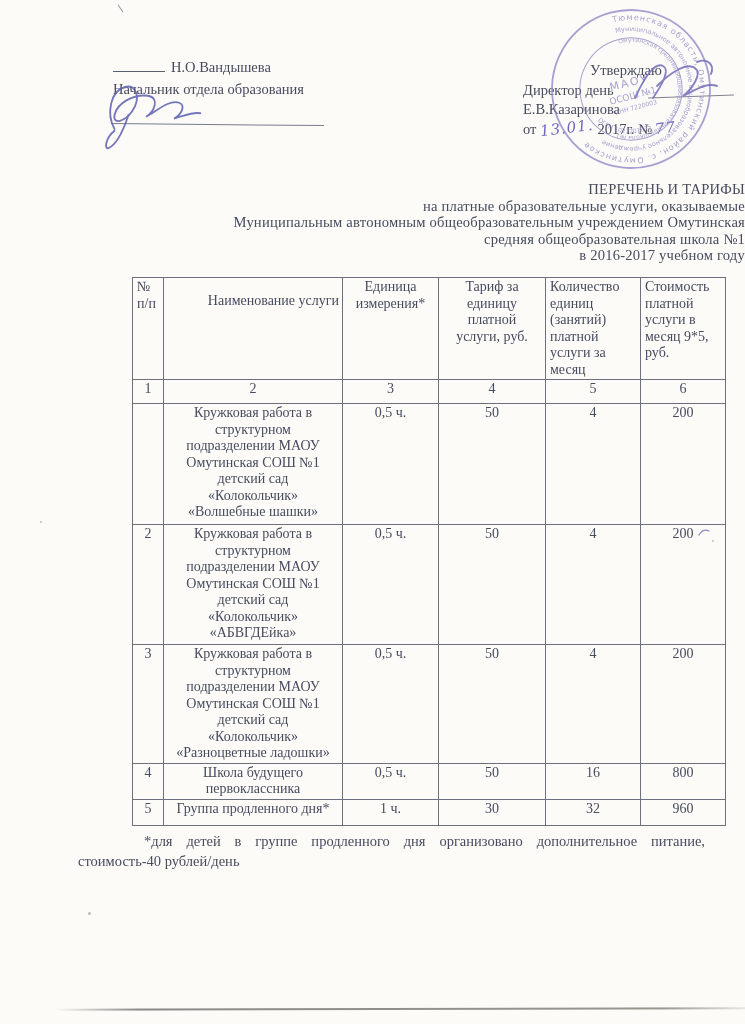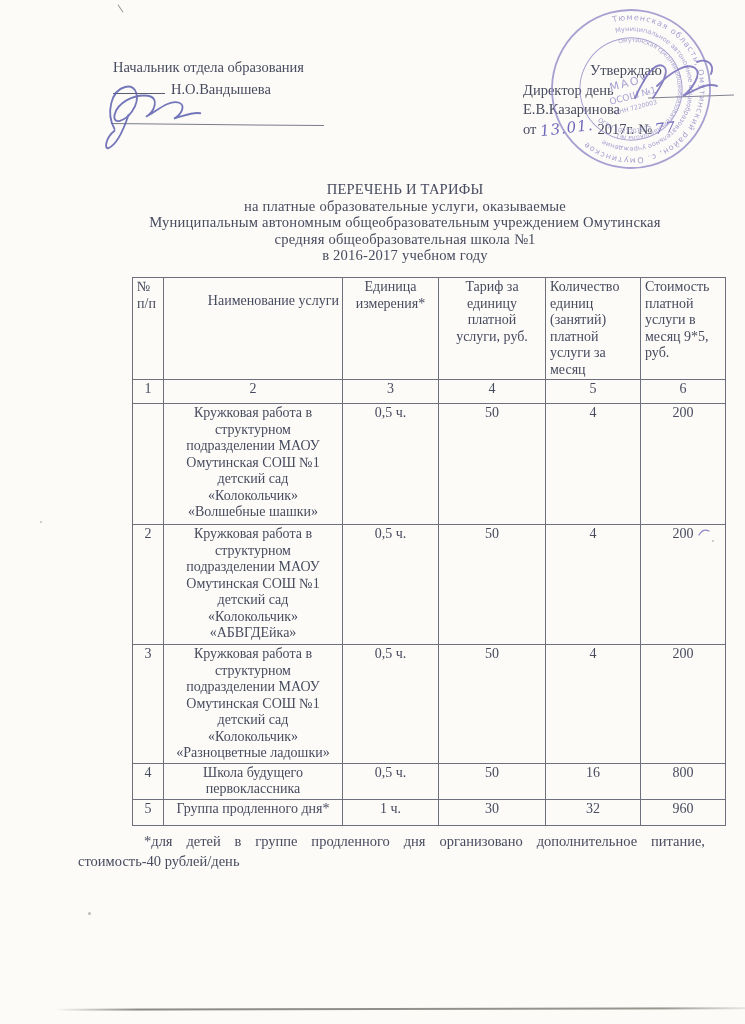--- a/index.html
+++ b/index.html
@@ -29,21 +29,21 @@
     display:inline-block;font-family:"DejaVu Serif",serif;font-style:italic;
     color:#6f68bb;transform:rotate(-7deg) translateY(-1px);font-size:15px;letter-spacing:1px;
   }
   .dir-underline{position:absolute;left:648px;top:96px;width:86px;height:1px;background:#80828f;transform:rotate(-2deg);z-index:2;}
   
   .stamp{position:absolute;left:546px;top:4px;width:170px;height:170px;opacity:.78;z-index:5;pointer-events:none;}
   .dir-sig{position:absolute;left:627px;top:56px;width:100px;height:58px;z-index:6;}
   .left-sig{position:absolute;left:96px;top:80px;width:135px;height:70px;z-index:3;}
   
   .title{
-    position:absolute;left:65px;top:181px;width:680px;text-align:center;
+    position:absolute;left:65px;top:181px;width:680px;text-align:right;
     font-size:14.6px;line-height:16.6px;white-space:pre-line;letter-spacing:.2px;
   }
   
   table.doc{
     position:absolute;left:132px;top:277px;width:593px;
     border-collapse:collapse;table-layout:fixed;
     font-size:14px;line-height:16.5px;color:var(--ink);
   }
   table.doc td,table.doc th{
     border:1px solid var(--border);vertical-align:top;padding:1px 3px;
@@ -73,24 +73,24 @@
   .speck{position:absolute;background:#8b8b88;border-radius:50%;opacity:.55;}
   .corner-mark{position:absolute;left:116px;top:8px;width:9px;height:1px;background:#97979a;transform:rotate(55deg);}
   .tick{position:absolute;left:697px;top:526px;width:14px;height:12px;}
 </style>
 </head>
 <body>
 
 <div class="page">
 
   <div class="approve-left">
-    <div>Начальник отдела образования</div>
     <div>
       <span class="sig-blank"></span><span>Н.О.Вандышева</span>
     </div>
+    <div>Начальник отдела образования</div>
   </div>
   <div class="long-line"></div>
 
   <svg class="left-sig" viewBox="0 0 140 80">
     <g fill="none" stroke="#5c5fae" stroke-width="2.1" stroke-linecap="round" opacity=".85">
       <path d="M14,56 C4,38 10,12 26,8 C40,4 44,22 34,36 C26,47 12,52 14,40 C17,26 36,16 52,18 C66,20 60,36 50,42 C62,36 76,22 88,26 C96,29 90,40 82,44 C92,42 102,36 112,38"></path>
       <path d="M30,40 C24,58 16,74 7,78 C2,79 4,66 14,58"></path>
     </g>
   </svg>
 

